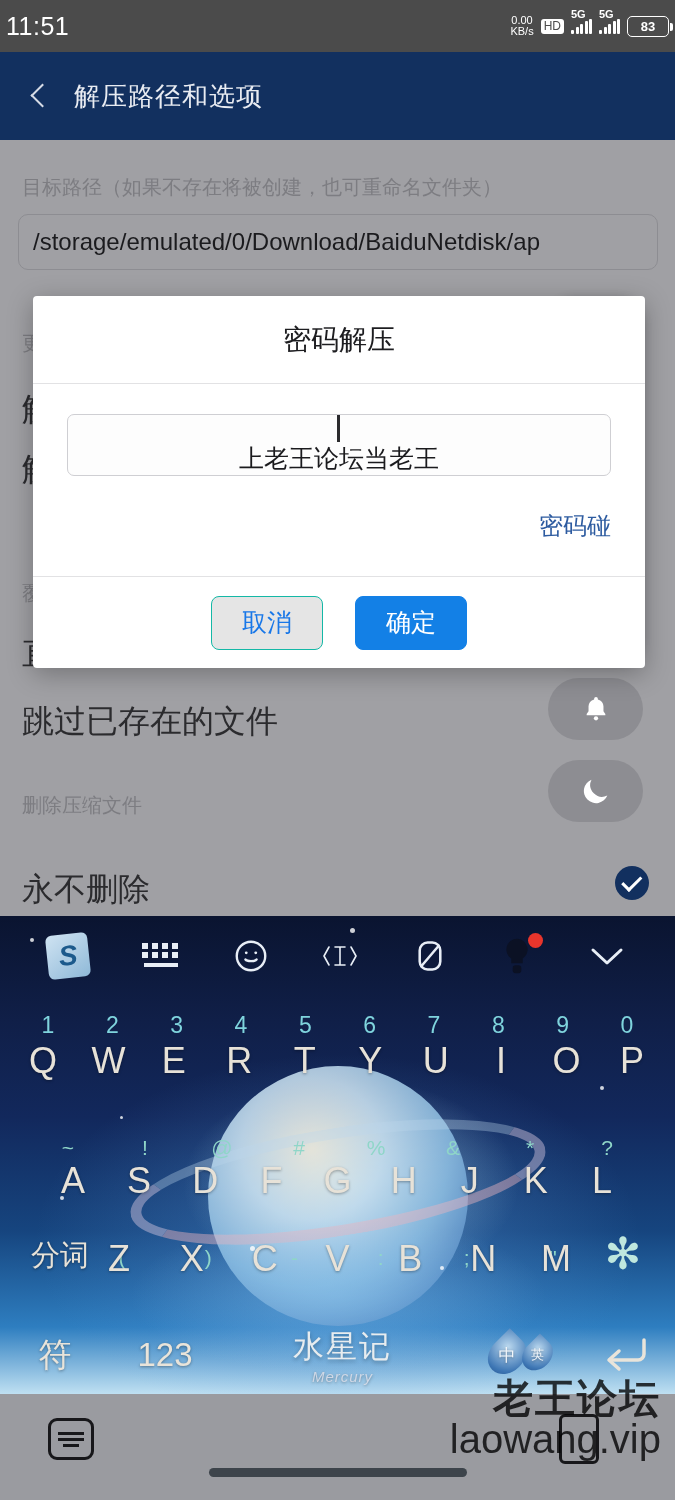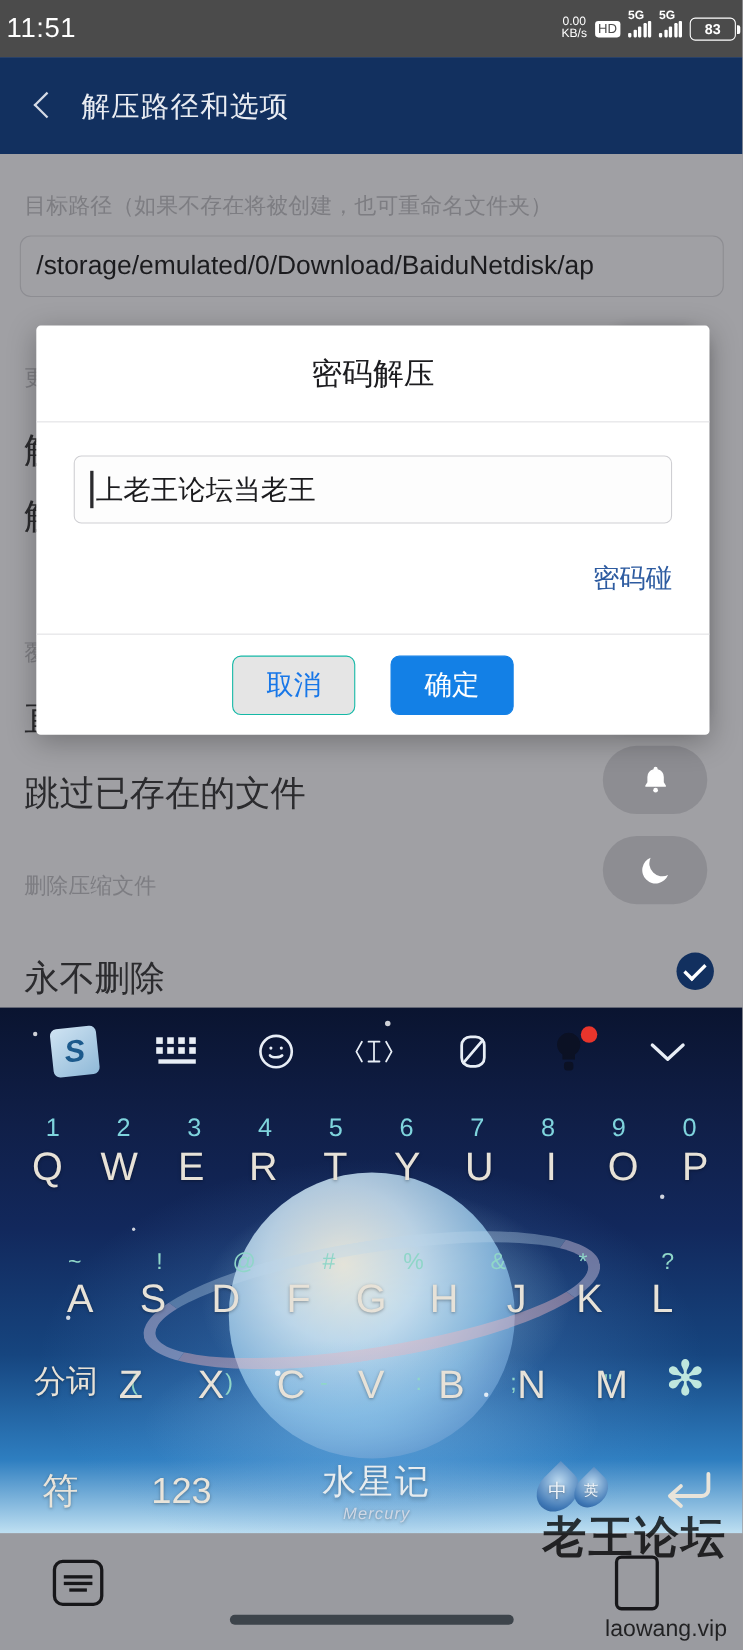--- a/index.html
+++ b/index.html
@@ -120,21 +120,21 @@
     display:flex; flex-direction:column;
   }
   .dlg-title{
     height:88px; display:flex; align-items:center; justify-content:center;
     font-size:28px; color:#1d1d20; border-bottom:1px solid #e2e2e4;
   }
   .dlg-body{ flex:1; position:relative; padding:30px 34px 0; }
   .dlg-input{
     height:62px; border:1px solid #cfcfd3; border-radius:7px;
     display:flex; align-items:center; padding:0 14px;
-    font-size:25px; color:#1b1b1e; background:#fdfdfd;
+    font-size:25px; color:#1b1b1e; background:#fdfdfd;flex-direction:column;
   }
   .caret{
     display:inline-block; width:3px; height:34px; background:#2b2b2e; margin-right:2px;
   }
   .dlg-link{
     position:absolute; right:34px; bottom:34px;
     color:#2d5ba0; font-size:24px; white-space:nowrap;
   }
   .dlg-actions{
     height:92px; border-top:1px solid #e2e2e4;
@@ -262,21 +262,21 @@
   }
   .recents-icon{
     position:absolute; right:76px; top:20px; width:40px; height:50px;
     border:3px solid #17171a; border-radius:6px;
   }
   .watermark{
     position:absolute; right:14px; top:-20px; text-align:right;
     color:#000000; opacity:.78; pointer-events:none;
   }
   .wm1{ font-size:40px; font-weight:700; letter-spacing:2px; line-height:48px; }
-  .wm2{ font-size:21px; line-height:34px;margin-top:42px; }
+  .wm2{ font-size:40px; line-height:34px; }
 </style>
 </head>
 <body>
 
 <div class="status-bar">
   <div class="status-time">11:51</div>
   <div class="status-right">
     <div class="netspeed">
       <div>0.00</div>
       <div>KB/s</div>

